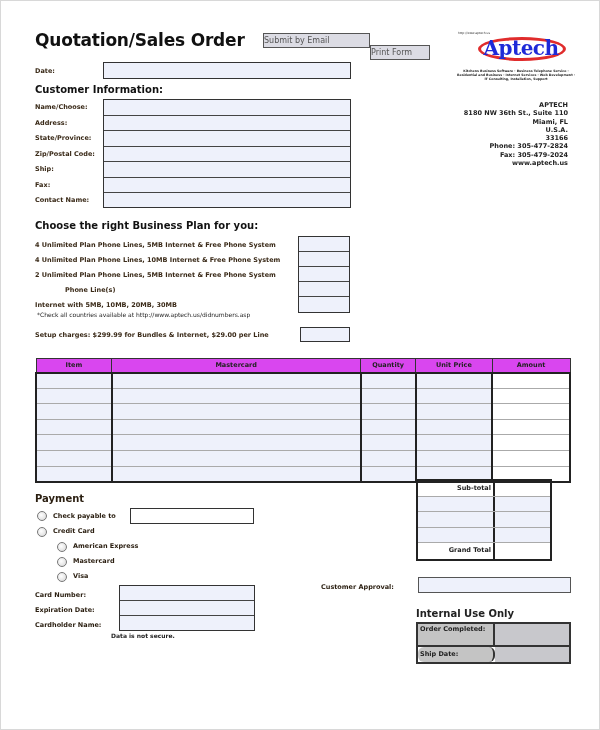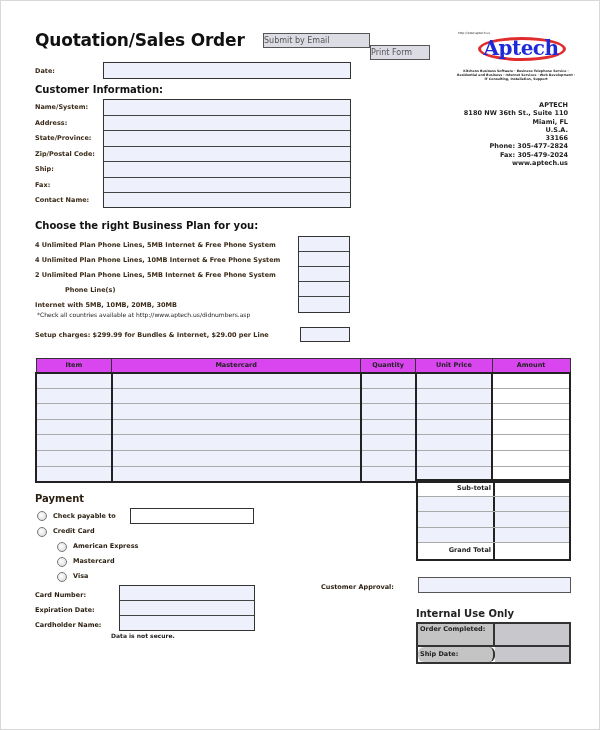--- a/index.html
+++ b/index.html
@@ -37,21 +37,21 @@
   }
   .logo-sub { position: absolute; left: 0; top: 38px; width: 120px; text-align: center; font-size: 3.2px; font-weight: bold; color: #222; line-height: 4px; }
   table.items { position: absolute; left: 34px; top: 357px; width: 536px; border-collapse: collapse; }
   table.items th {
     background: #d946ef; height: 14px; font-size: 6.5px; font-weight: bold; color: #222;
     border: 1.5px solid #333; border-bottom: 2px solid #222;
   }
   table.items td { height: 15.6px; background: #eef1fb; border-left: 2px solid #222; border-right: 2px solid #222; border-bottom: 1px solid #aaa; }
   table.items td.amt { background: #fff; }
   table.items tr:last-child td { border-bottom: 2px solid #222; }
-  .totals { position: absolute; left: 415px; top: 478px; width: 155px; border: 2px solid #222; }
+  .totals { position: absolute; left: 415px; top: 478px; width: 136px; border: 2px solid #222; }
   .totals .r { display: flex; height: 15.5px; border-bottom: 1px solid #aaa; }
   .totals .r:last-child { border-bottom: none; }
   .totals .r .l { width: 77px; border-right: 2px solid #222; font-size: 6.5px; font-weight: bold; text-align: right; padding-right: 2px; line-height: 15px; color: #222; }
   .totals .r .v { flex: 1; }
   .totals .r.blue .l, .totals .r.blue .v { background: #eef1fb; }
   .radio {
     width: 10px; height: 10px; border-radius: 50%; border: 1.5px solid #777;
     background: radial-gradient(circle at 40% 40%, #fff 0%, #e2e2e2 70%, #bbb 100%);
   }
   .internal { position: absolute; left: 415px; top: 621px; width: 155px; border: 2px solid #333; }
@@ -73,21 +73,21 @@
     <div class="logo-tiny">http://www.aptech.us</div>
     <div class="logo-ring"></div>
     <div class="logo-text">Aptech</div>
     <div class="logo-sub">Kitchens Business Software · Business Telephone Service · Residential and Business · Internet Services · Web Development · IT Consulting, Installation, Support</div>
   </div>
 
   <div class="abs lbl brown" style="left:34px;top:66px;">Date:</div>
   <div class="abs field" style="left:102px;top:61px;width:248px;height:17px;"></div>
 
   <div class="abs h2" style="left:34px;top:83px;">Customer Information:</div>
-  <div class="abs lbl brown" style="left:34px;top:102px;">Name/System:</div>
+  <div class="abs lbl brown" style="left:34px;top:102px;">Name/Choose:</div>
   <div class="abs lbl brown" style="left:34px;top:118px;">Address:</div>
   <div class="abs lbl brown" style="left:34px;top:133px;">State/Province:</div>
   <div class="abs lbl brown" style="left:34px;top:149px;">Zip/Postal Code:</div>
   <div class="abs lbl brown" style="left:34px;top:164px;">Ship:</div>
   <div class="abs lbl brown" style="left:34px;top:180px;">Fax:</div>
   <div class="abs lbl brown" style="left:34px;top:195px;">Contact Name:</div>
 
   <div class="abs stack" style="left:102px;top:98px;width:248px;height:109px;">
     <div class="row" style="height:15.5px;"></div>
     <div class="row" style="height:15.5px;"></div>

